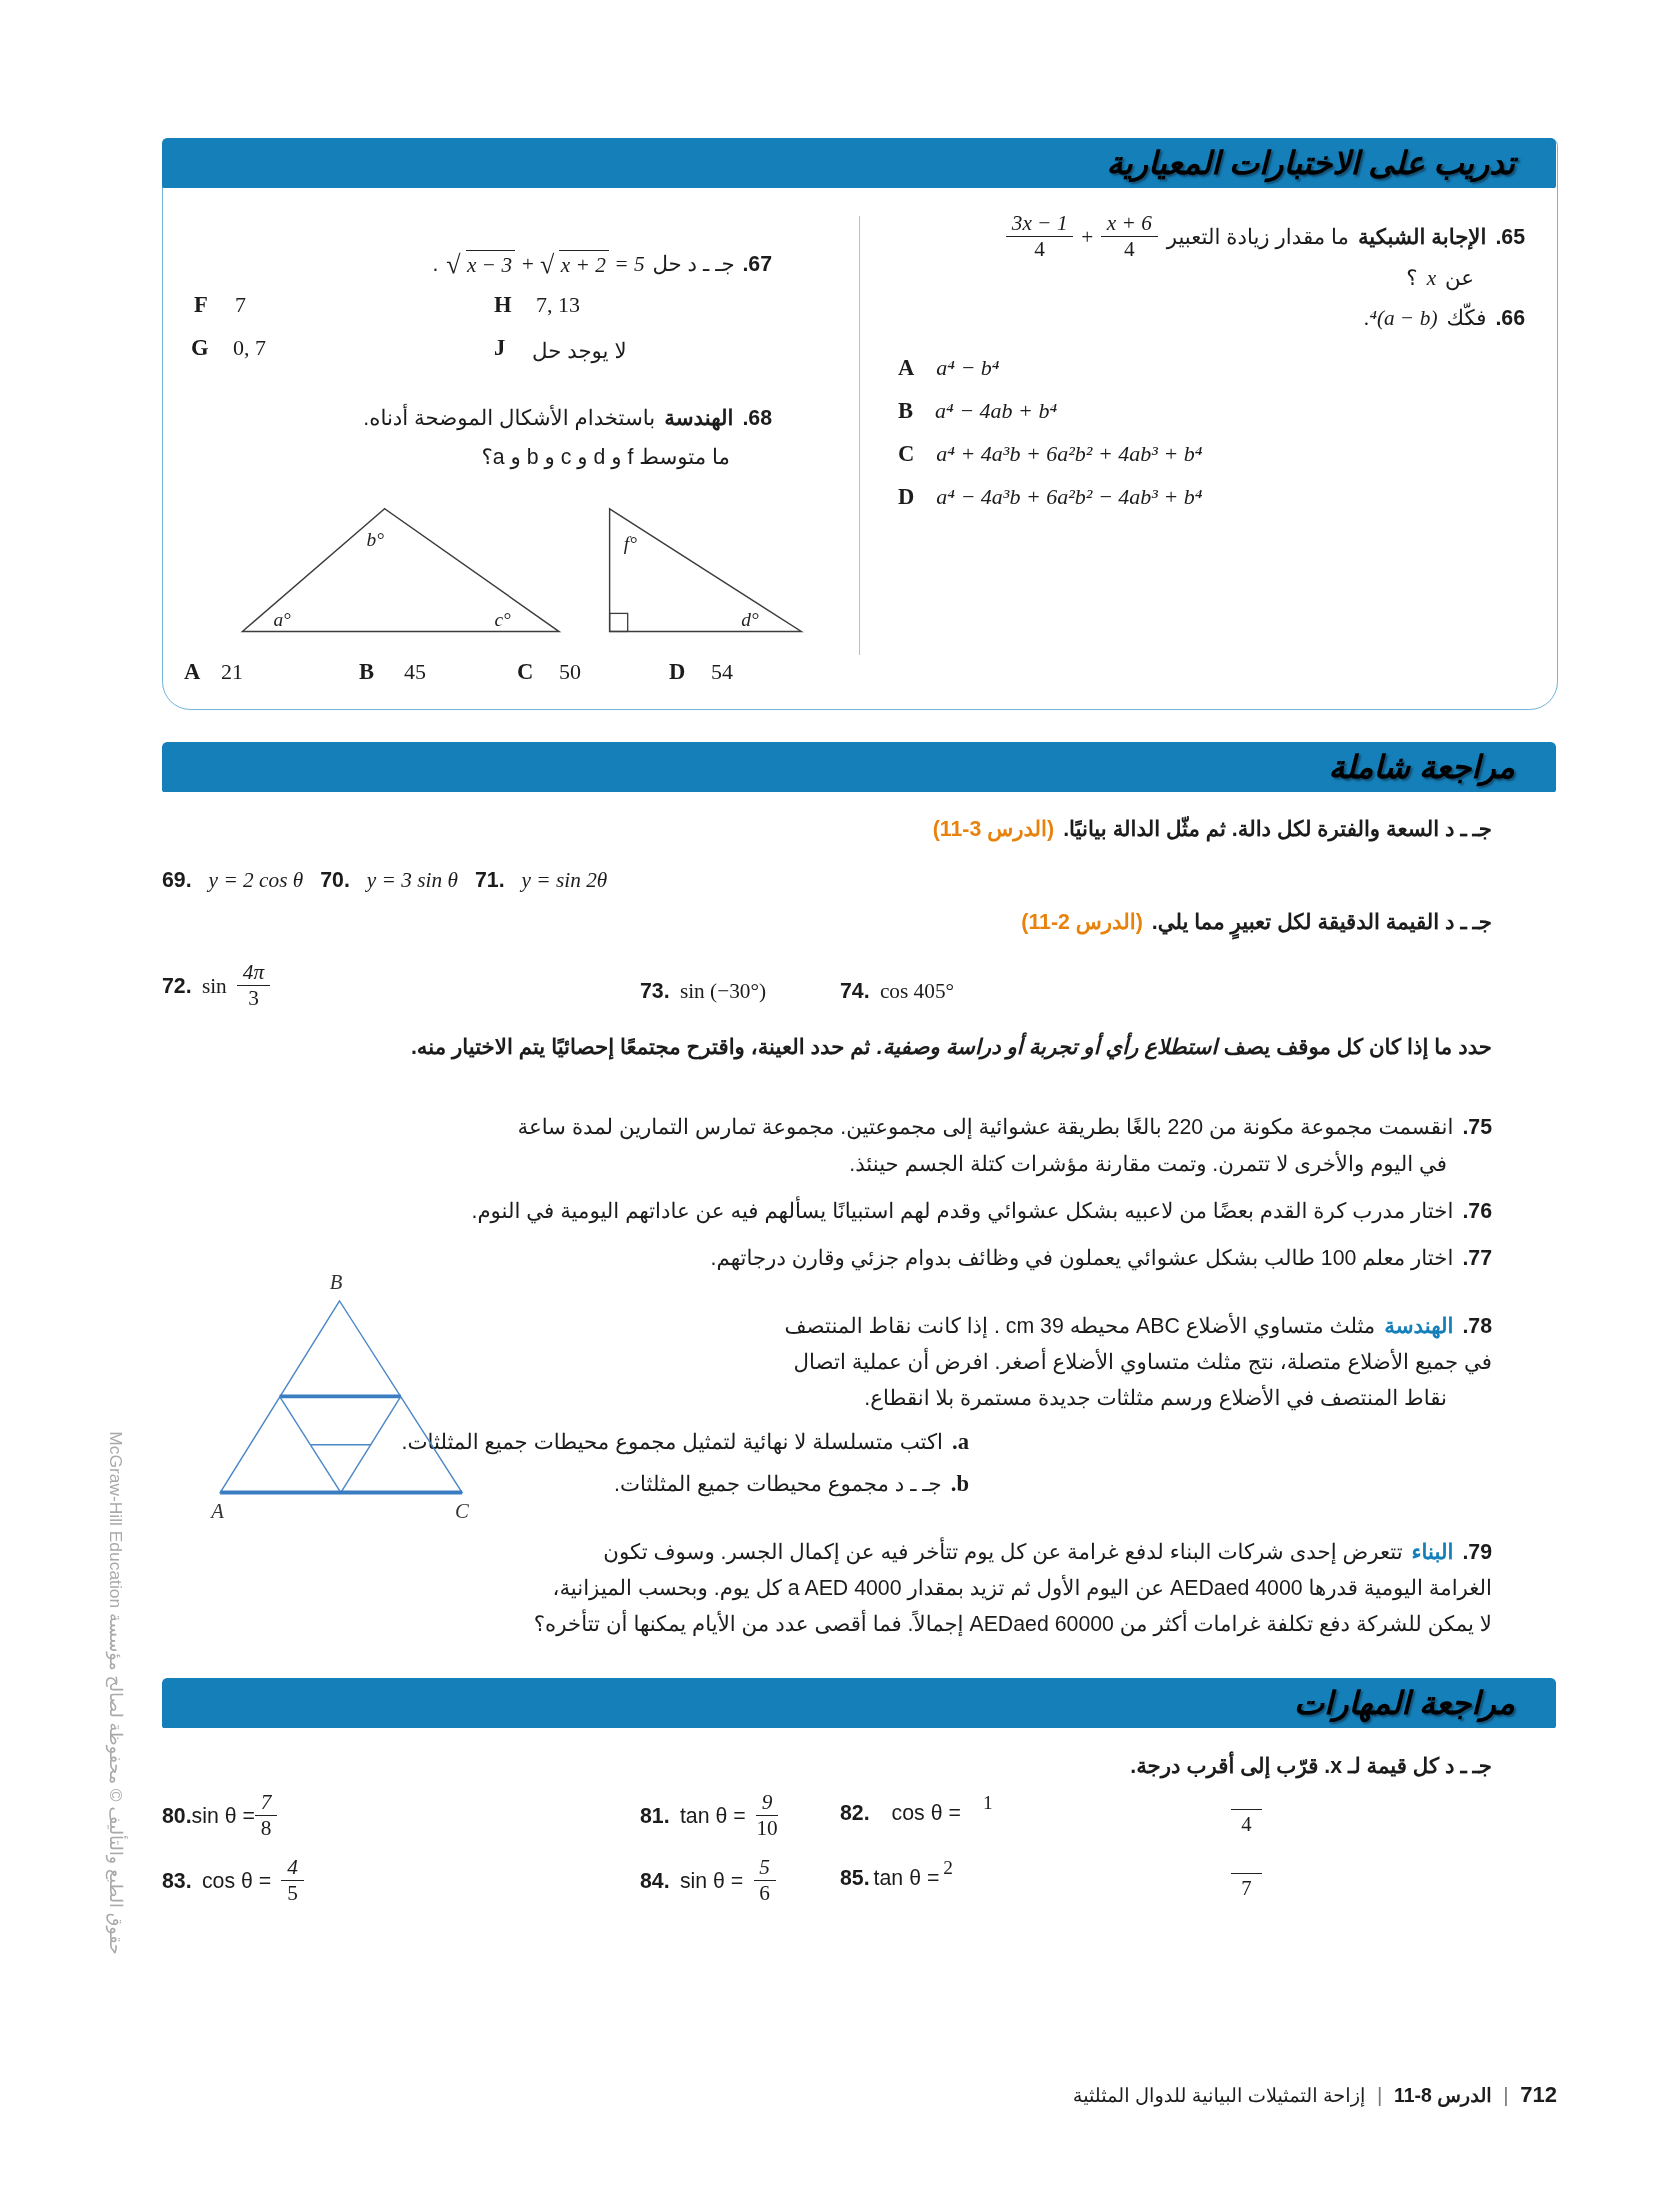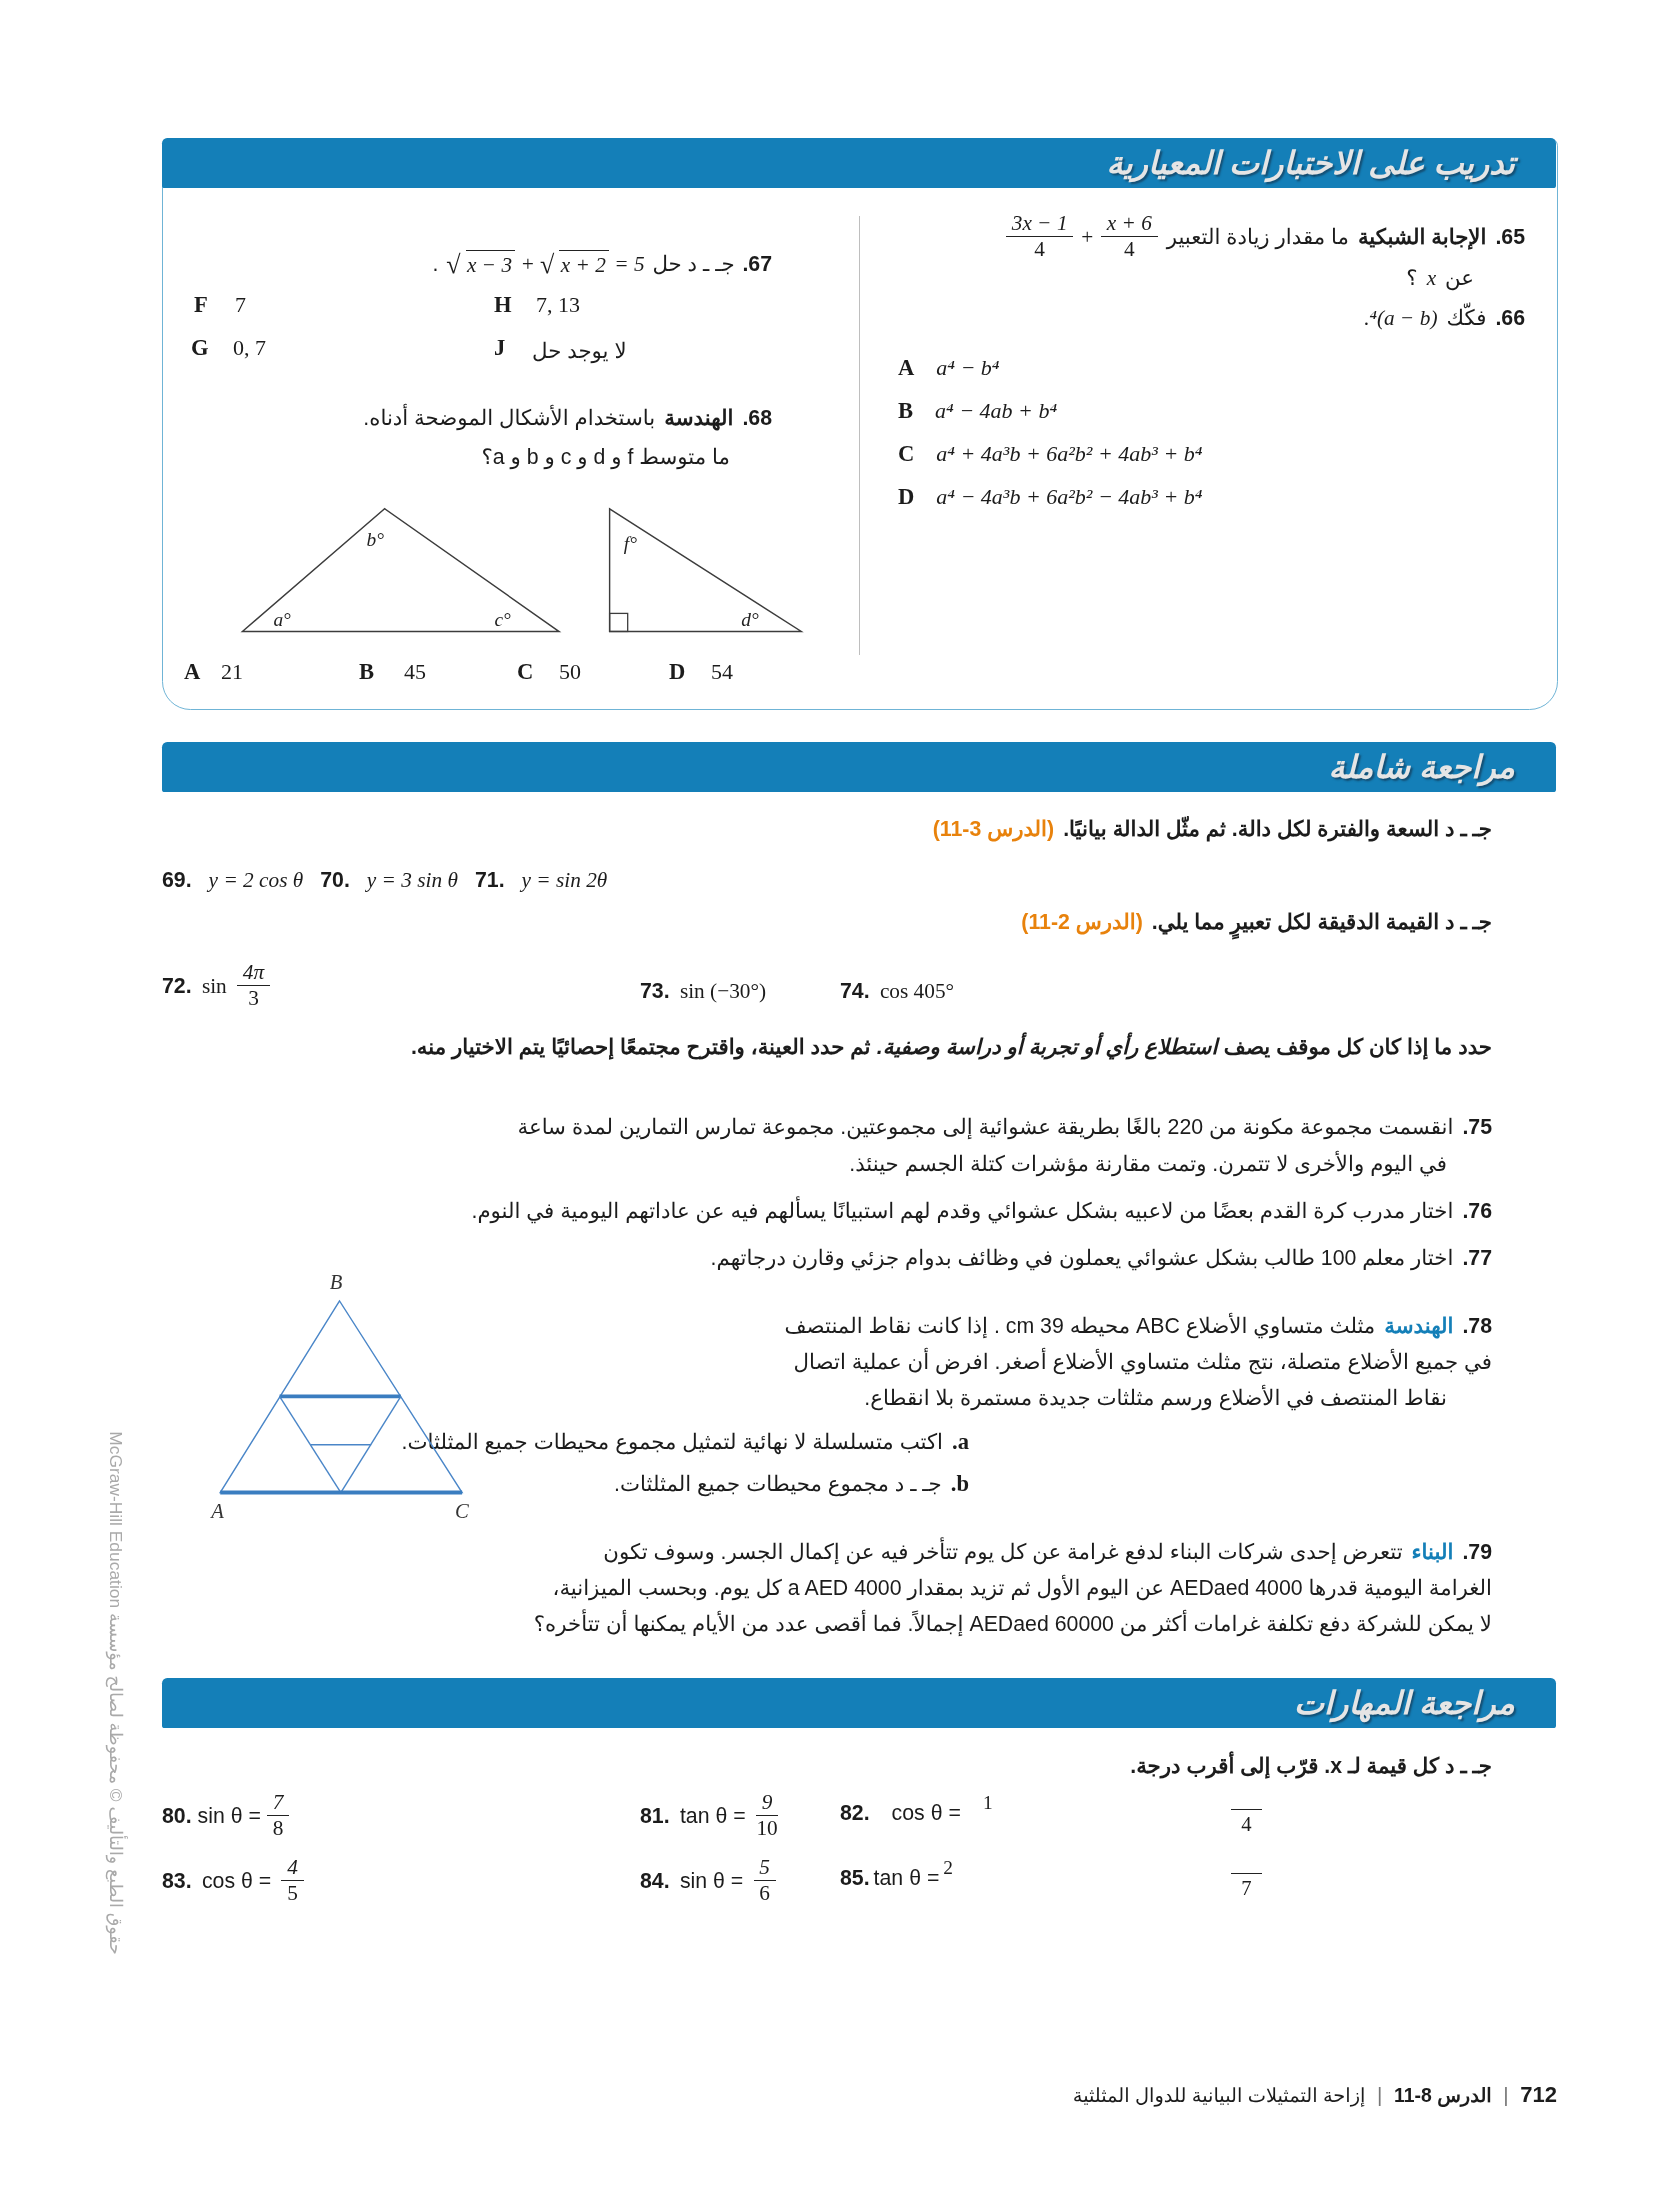--- a/index.html
+++ b/index.html
@@ -8,21 +8,21 @@
   .abs{position:absolute;}
   .rtl{direction:rtl;unicode-bidi:embed;}
   .ltr{direction:ltr;unicode-bidi:embed;}
   .b{font-weight:bold;}
   .ser{font-family:"Liberation Serif",serif;}
   .it{font-style:italic;}
   .txt{font-size:21.3px;line-height:1.35;white-space:nowrap;}
   
   .secbar{position:absolute;left:162px;width:1394px;height:50px;background:#147fb8;
           border-radius:5.2px 5.2px 2.6px 2.6px;display:flex;align-items:center;justify-content:flex-end;}
-  .secbar .t{font-size:32px;font-weight:bold;font-style:italic;color:#e5e5e5;
+  .secbar .t{font-size:32px;font-weight:bold;font-style:italic;color:#000000;
              padding-left:26px;padding-right:41px;text-shadow:1.9px 1.9px 1.9px rgba(20,40,60,0.55);}
   
   .tpbox{position:absolute;left:162px;top:138px;width:1394px;height:570px;
          border:1.3px solid #6fb4d6;border-radius:7.8px 7.8px 28.4px 28.4px;}
   .coldiv{position:absolute;left:859px;top:216px;width:1.3px;height:439px;background:#9b9b9b;opacity:.65;}
   
   .m{font-family:"Liberation Serif",serif;font-style:italic;}
   .fr{display:inline-flex;flex-direction:column;text-align:center;vertical-align:middle;
       line-height:1.12;font-family:"Liberation Serif",serif;font-style:italic;}
   .fr .n{border-bottom:1.6px solid #222;padding:0 5.8px 0.6px;}
@@ -253,21 +253,21 @@
   </div>
   <div class="abs rtl txt" style="top:1574px;right:162px;">الغرامة اليومية قدرها AEDaed 4000 عن اليوم الأول ثم تزيد بمقدار a AED 4000 كل يوم. وبحسب الميزانية،</div>
   <div class="abs rtl txt" style="top:1610px;right:162px;">لا يمكن للشركة دفع تكلفة غرامات أكثر من AEDaed 60000 إجمالاً. فما أقصى عدد من الأيام يمكنها أن تتأخره؟</div>
 
   <div class="secbar" style="top:1678px;">
     <span class="t">مراجعة المهارات</span>
   </div>
 
   <div class="abs rtl txt b" style="top:1752px;right:162px;">جـ ـ د كل قيمة لـ x. قرّب إلى أقرب درجة.</div>
 
-  <div class="abs ltr txt row" style="top:1791px;left:162px;gap:6px;">
+  <div class="abs ltr txt row" style="top:1791px;left:162px;gap:0;">
     <span class="num">80.</span>
     <span>sin θ =</span>
     <span class="fr">
       <span class="n">7</span>
       <span class="d sq">8</span>
     </span>
   </div>
   <div class="abs ltr txt row" style="top:1791px;left:640px;gap:10.3px;">
     <span class="num">81.</span>
     <span>tan θ =</span>

